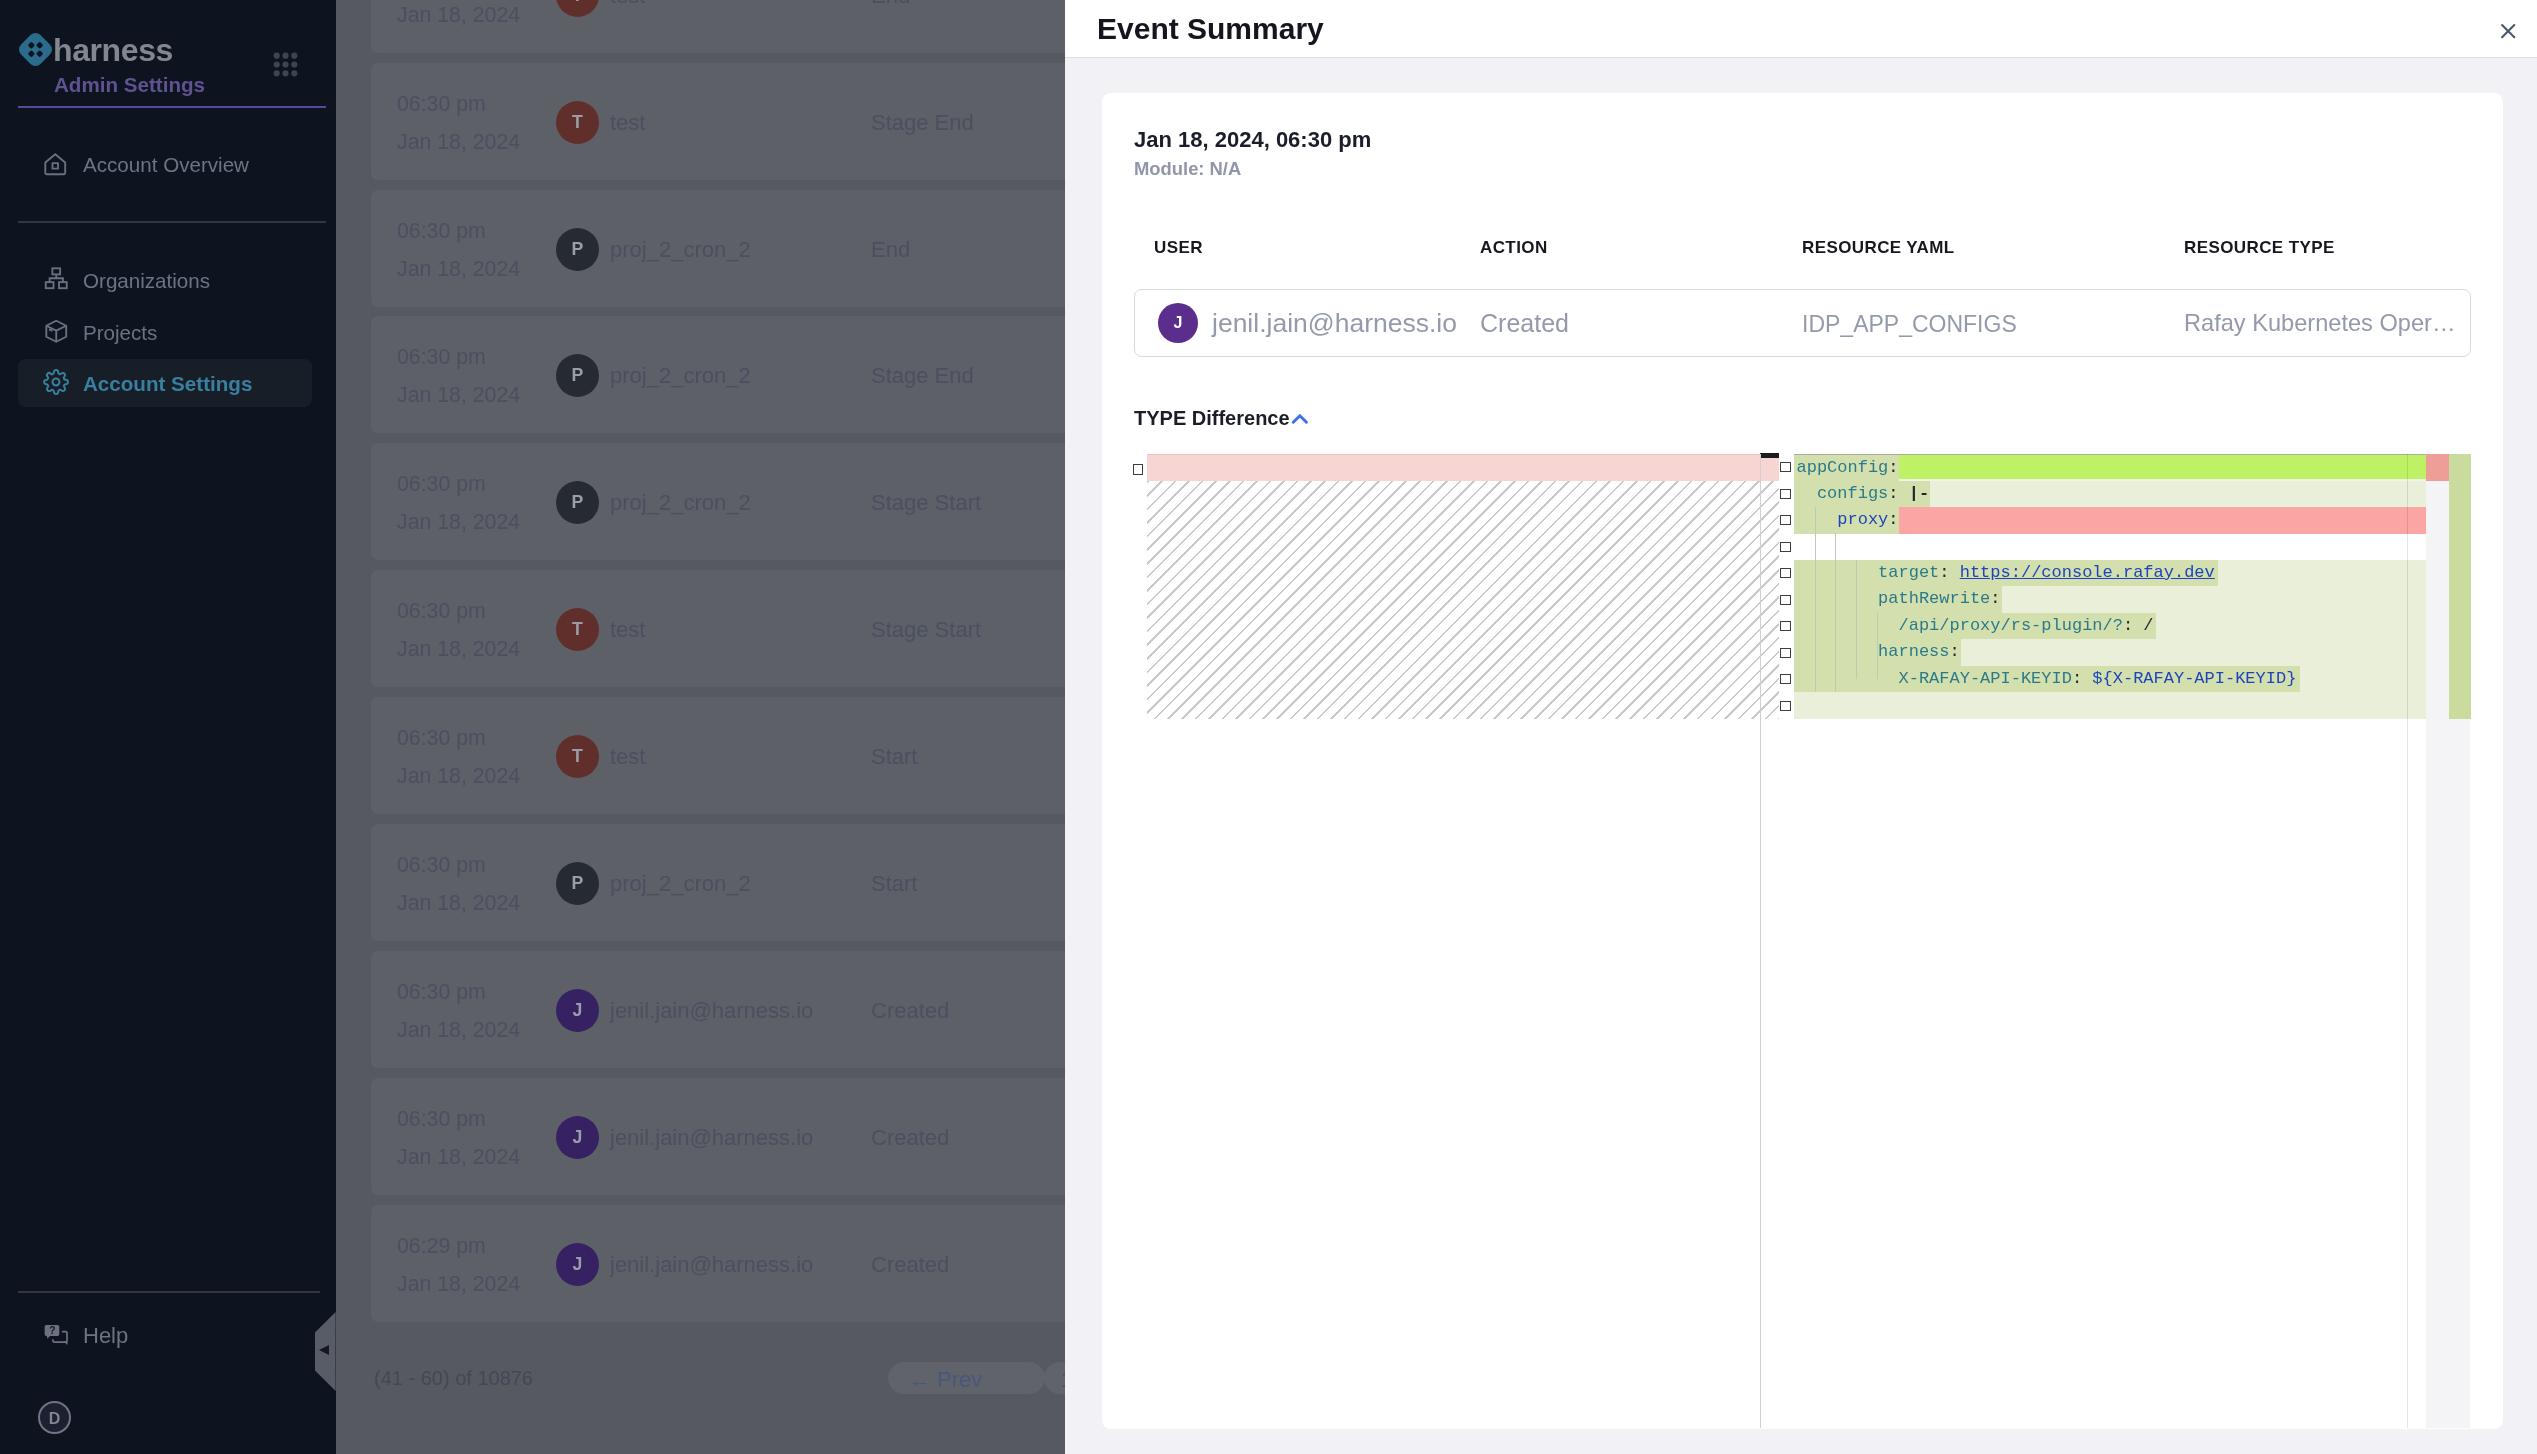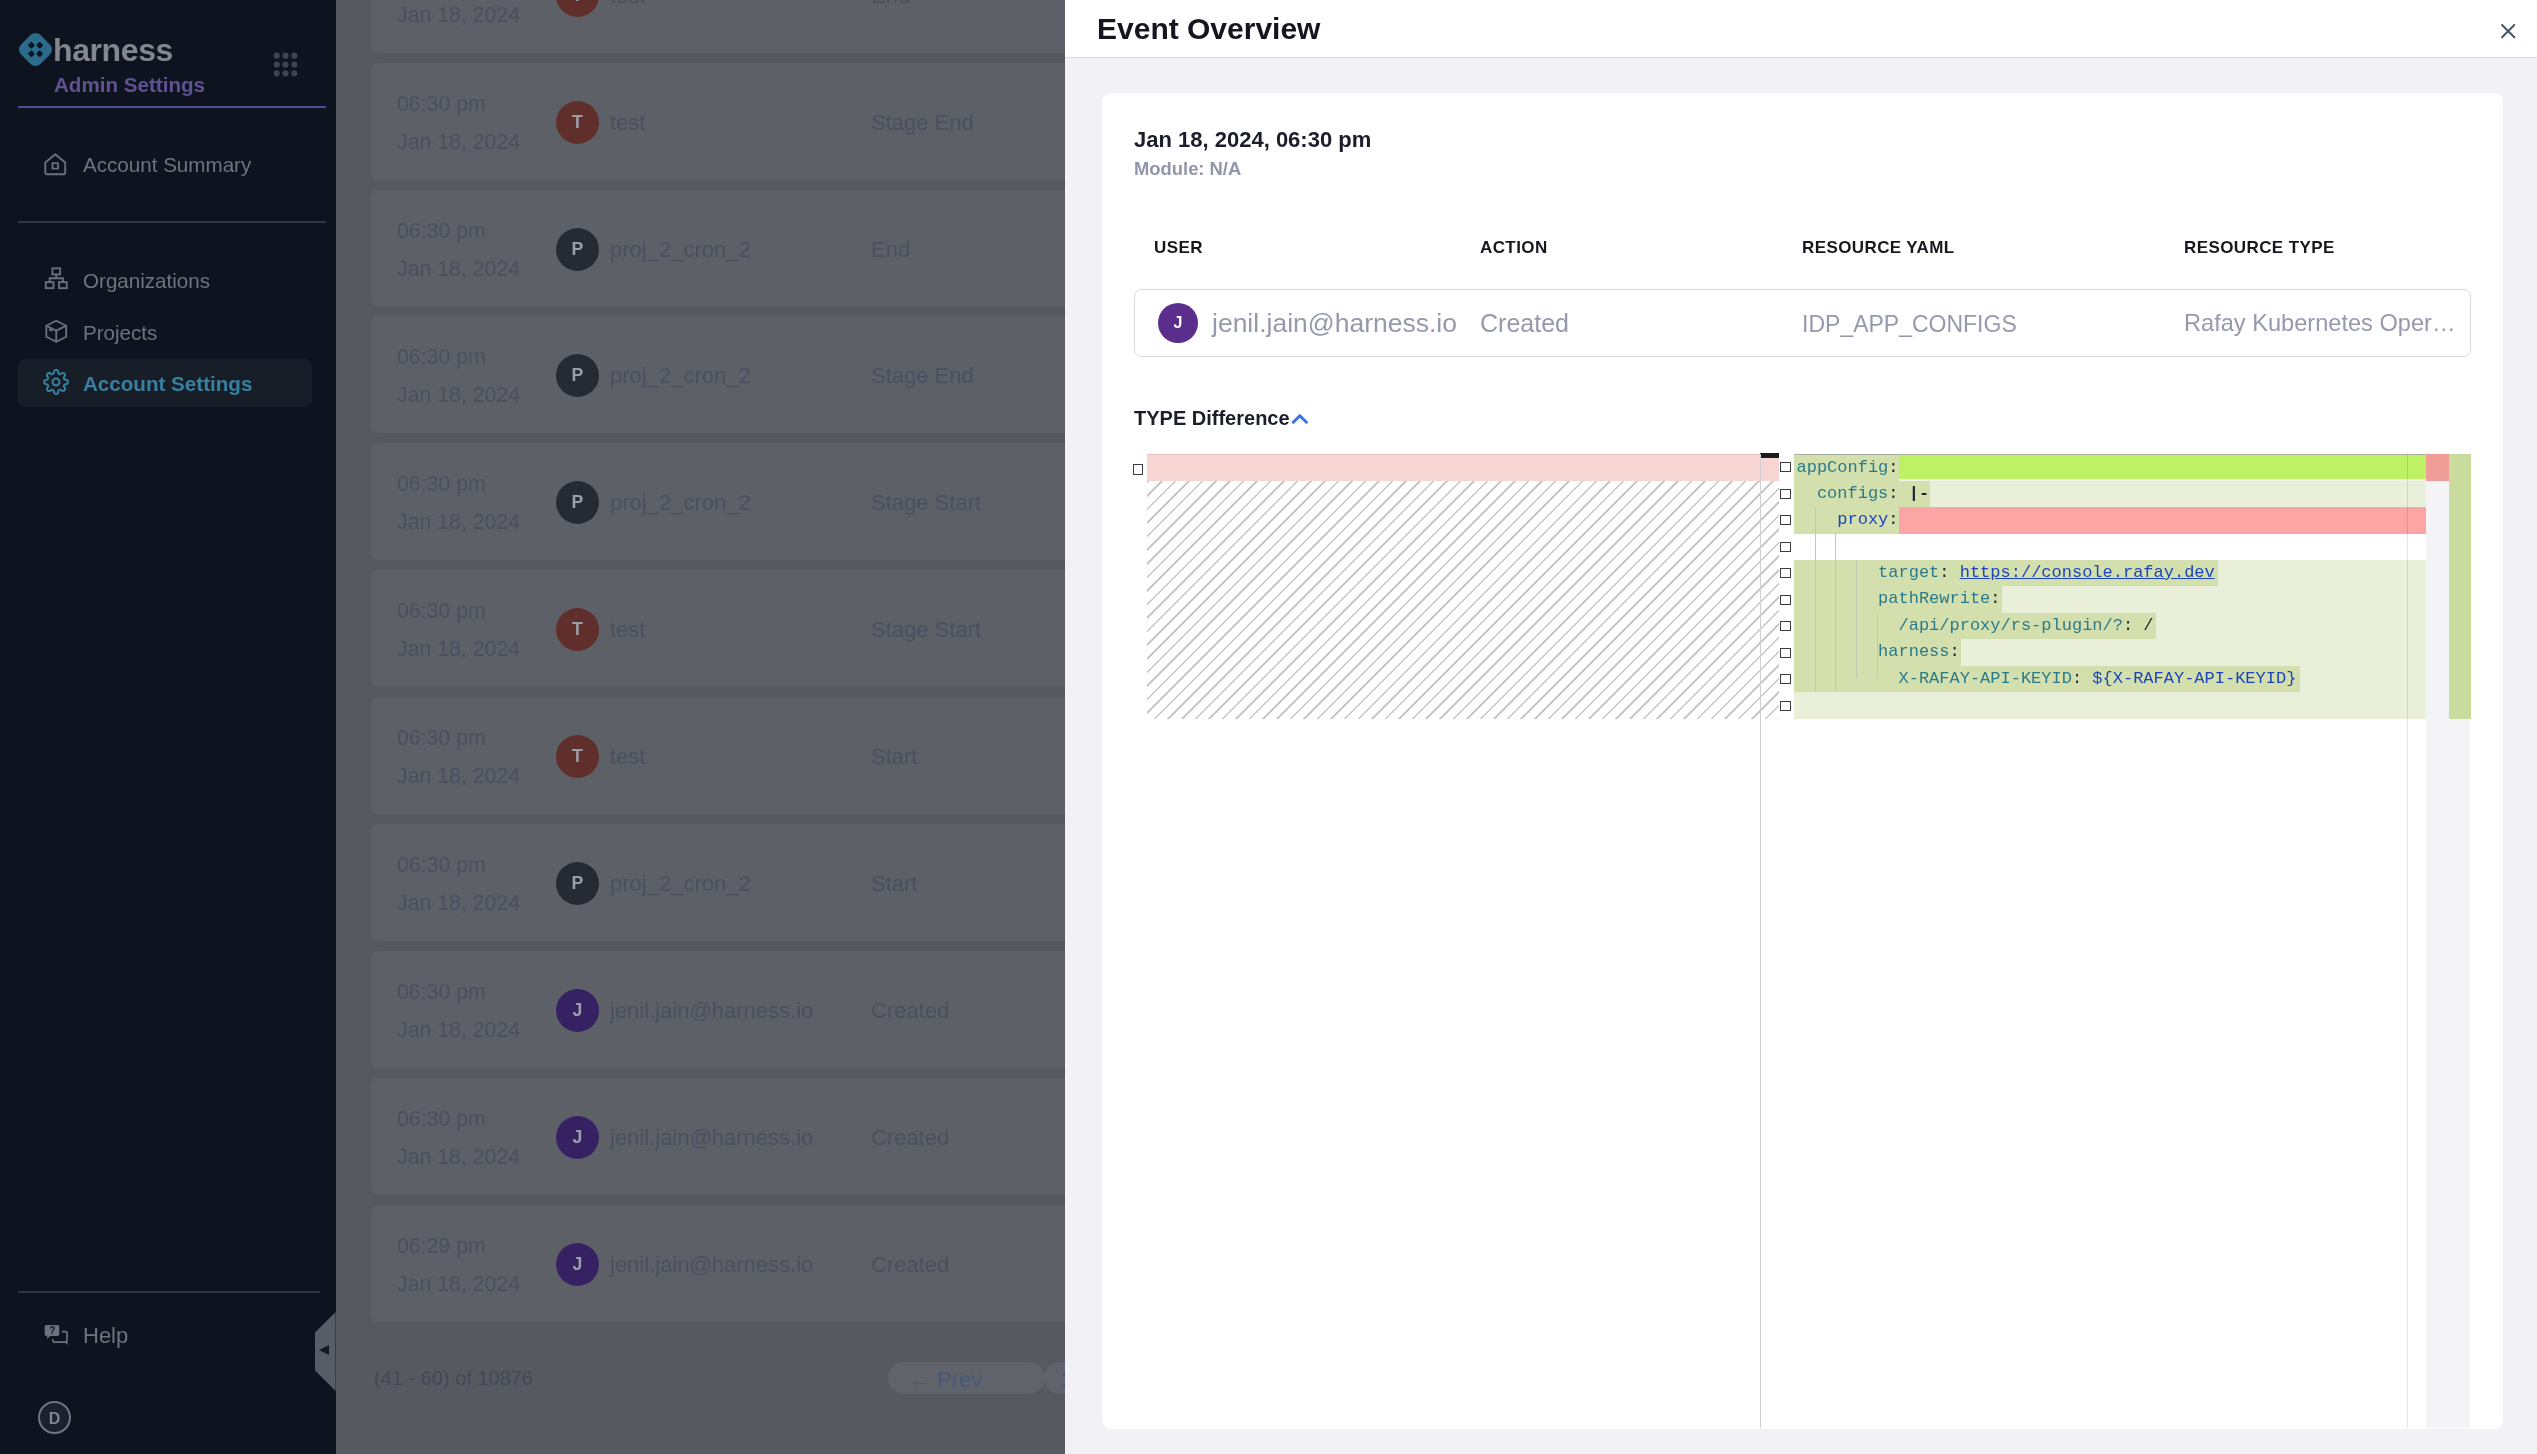--- a/index.html
+++ b/index.html
@@ -63,21 +63,21 @@
         <circle cx="17" cy="29" r="4.2"></circle>
         <circle cx="29" cy="29" r="4.2"></circle>
     </g>
   </svg>
   <div class="abs" style="left:17.7px;top:106px;width:308px;height:2.2px;background:#584898"></div>
 
   <svg class="abs" style="left:42px;top:151px" width="26.5" height="26.5" viewBox="0 0 24 24" fill="none" stroke="#69707f" stroke-width="1.7" stroke-linejoin="round">
     <path d="M3 10.5 L12 3 L21 10.5 V20 a1 1 0 0 1 -1 1 H4 a1 1 0 0 1 -1-1 Z"></path>
     <rect x="9.5" y="11" width="5" height="5"></rect>
   </svg>
-  <div class="nav-item" style="left:83px;top:153px">Account Summary</div>
+  <div class="nav-item" style="left:83px;top:153px">Account Overview</div>
 
   <div class="abs" style="left:17.7px;top:221px;width:308px;height:1.5px;background:#303642"></div>
 
   <svg class="abs" style="left:43px;top:265px" width="26.5" height="26.5" viewBox="0 0 24 24" fill="none" stroke="#69707f" stroke-width="1.7">
     <rect x="8.5" y="3" width="7" height="5.5"></rect>
     <rect x="2.5" y="15.5" width="7" height="5.5"></rect>
     <rect x="14.5" y="15.5" width="7" height="5.5"></rect>
     <path d="M12 8.5 V12 M6 15.5 V12 H18 V15.5"></path>
   </svg>
   <div class="nav-item" style="left:83px;top:269px">Organizations</div>
@@ -192,21 +192,21 @@
 </div>
 <div class="abs" style="left:38px;top:1367px;font-size:20px;color:#424856">(41 - 60) of 10876</div>
 <div class="abs" style="left:552px;top:1362px;width:157px;height:32px;background:#60636a;border-radius:16px"></div>
 <div class="abs" style="left:573px;top:1367px;font-size:22px;color:#47587a">← Prev</div>
 <div class="abs" style="left:708px;top:1362px;width:44px;height:32px;background:#60636a;border-radius:16px 0 0 16px"></div>
 <div class="abs" style="left:725px;top:1367px;font-size:22px;color:#35557f">1</div>
 </div>
 
 <div id="drawer">
   <div id="dheader">
-    <div class="abs" style="left:32px;top:11.8px;font-size:30px;font-weight:700;color:#14151f">Event Overview</div>
+    <div class="abs" style="left:32px;top:11.8px;font-size:30px;font-weight:700;color:#14151f">Event Summary</div>
     <svg class="abs" style="left:1434px;top:22px" width="18.4" height="18.4" viewBox="0 0 24 24" fill="none" stroke="#47566a" stroke-width="2.6" stroke-linecap="round">
       <path d="M4 4 L20 20 M20 4 L4 20"></path>
     </svg>
   </div>
   <div id="dcard">
     <div class="abs" style="left:32px;top:34px;font-size:22px;font-weight:700;color:#1b1d29">Jan 18, 2024, 06:30 pm</div>
     <div class="abs" style="left:32px;top:65px;font-size:18.4px;font-weight:600;color:#9196a8">Module: N/A</div>
 
     <div class="abs" style="left:52px;top:145px;font-size:17px;font-weight:700;color:#17181f;letter-spacing:0.4px">USER</div>
     <div class="abs" style="left:378px;top:145px;font-size:17px;font-weight:700;color:#17181f;letter-spacing:0.4px">ACTION</div>

